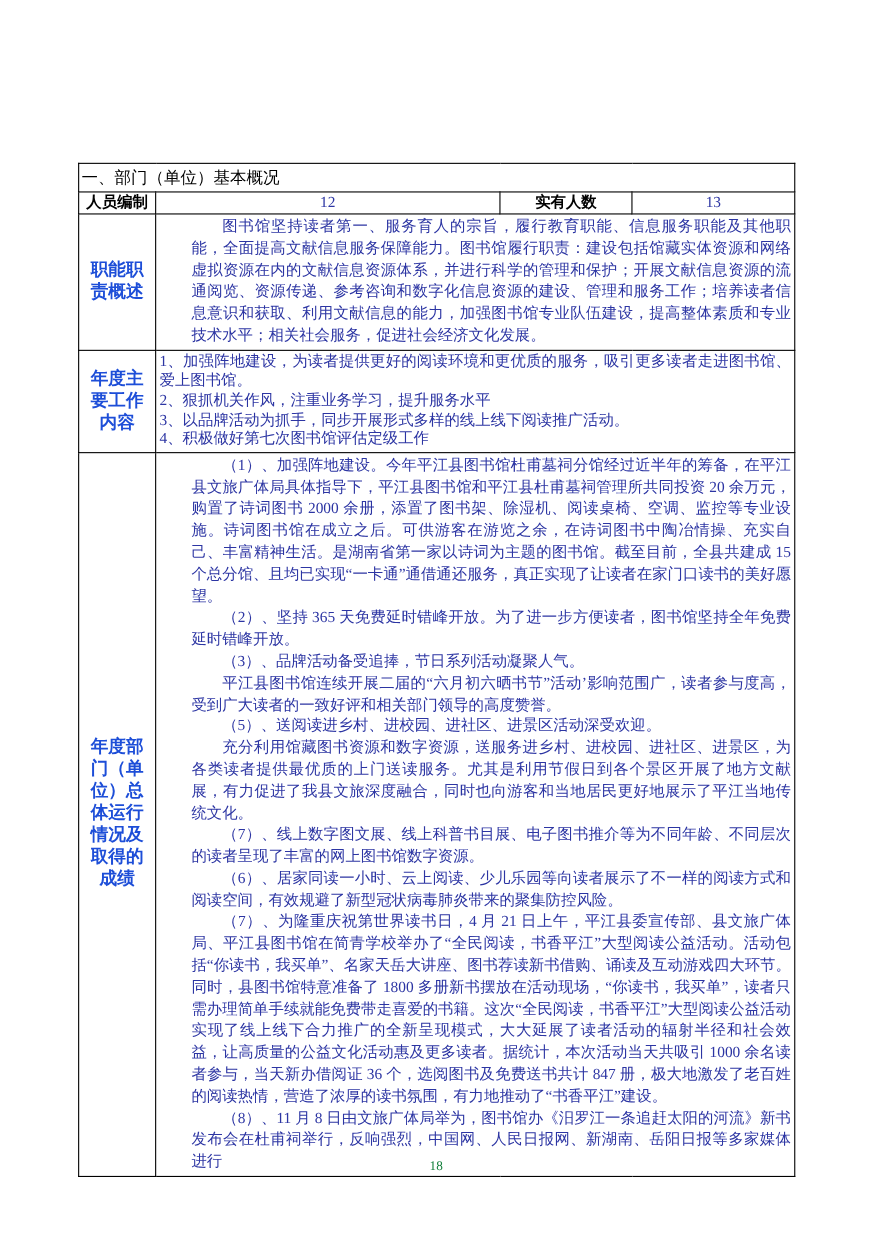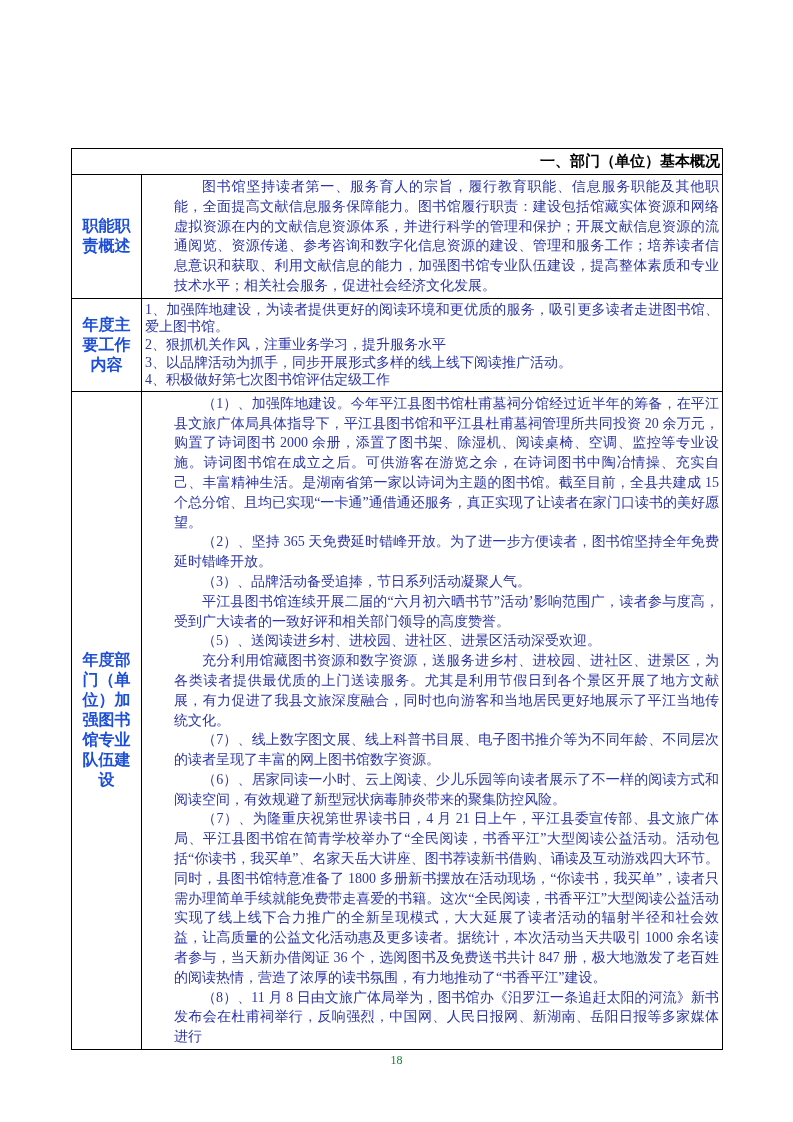--- a/index.html
+++ b/index.html
@@ -20,22 +20,22 @@
     left: 71px; top: 148px;
     width: 651px;
     border-collapse: collapse;
     table-layout: fixed;
   }
   table.doc td {
     border: 1px solid #000;
     vertical-align: middle;
   }
   td.title-cell {
-    text-align: right;
-    font-weight: bold;
+    text-align: left;
+    font-weight: normal;
     font-size: 15px;
     color: #000;
     padding: 3px 2px;
     height: 22px;
   }
   td.lbl {
     text-align: center;
     font-weight: bold;
     font-size: 14px;
     color: #000;
@@ -87,40 +87,46 @@
       <col style="width:120px">
       <col style="width:148px">
     </colgroup>
 
     <tbody>
         <tr>
       <td class="title-cell" colspan="4">一、部门（单位）基本概况</td>
     </tr>
 
 
+    <tr>
+      <td class="lbl">人员编制</td>
+      <td class="val">12</td>
+      <td class="lbl">实有人数</td>
+      <td class="val">13</td>
+    </tr>
 
     <tr>
       <td class="side">职能职责概述</td>
       <td class="content" colspan="3">
         <p class="ind">图书馆坚持读者第一、服务育人的宗旨，履行教育职能、信息服务职能及其他职能，全面提高文献信息服务保障能力。图书馆履行职责：建设包括馆藏实体资源和网络虚拟资源在内的文献信息资源体系，并进行科学的管理和保护；开展文献信息资源的流通阅览、资源传递、参考咨询和数字化信息资源的建设、管理和服务工作；培养读者信息意识和获取、利用文献信息的能力，加强图书馆专业队伍建设，提高整体素质和专业技术水平；相关社会服务，促进社会经济文化发展。</p>
       </td>
     </tr>
 
     <tr>
       <td class="side">年度主要工作内容</td>
       <td class="content" colspan="3">
         <p class="flat">1、加强阵地建设，为读者提供更好的阅读环境和更优质的服务，吸引更多读者走进图书馆、爱上图书馆。</p>
         <p class="flat">2、狠抓机关作风，注重业务学习，提升服务水平</p>
         <p class="flat">3、以品牌活动为抓手，同步开展形式多样的线上线下阅读推广活动。</p>
         <p class="flat">4、积极做好第七次图书馆评估定级工作</p>
       </td>
     </tr>
 
     <tr>
-      <td class="side">年度部门（单位）加强图书馆专业队伍建设</td>
+      <td class="side">年度部门（单位）总体运行情况及取得的成绩</td>
       <td class="content" colspan="3">
         <p class="ind">（1）、加强阵地建设。今年平江县图书馆杜甫墓祠分馆经过近半年的筹备，在平江县文旅广体局具体指导下，平江县图书馆和平江县杜甫墓祠管理所共同投资 20 余万元，购置了诗词图书 2000 余册，添置了图书架、除湿机、阅读桌椅、空调、监控等专业设施。诗词图书馆在成立之后。可供游客在游览之余，在诗词图书中陶冶情操、充实自己、丰富精神生活。是湖南省第一家以诗词为主题的图书馆。截至目前，全县共建成 15 个总分馆、且均已实现“一卡通”通借通还服务，真正实现了让读者在家门口读书的美好愿望。</p>
         <p class="ind">（2）、坚持 365 天免费延时错峰开放。为了进一步方便读者，图书馆坚持全年免费延时错峰开放。</p>
         <p class="ind">（3）、品牌活动备受追捧，节日系列活动凝聚人气。</p>
         <p class="ind">平江县图书馆连续开展二届的“六月初六晒书节”活动’影响范围广，读者参与度高，受到广大读者的一致好评和相关部门领导的高度赞誉。</p>
         <p class="ind">（5）、送阅读进乡村、进校园、进社区、进景区活动深受欢迎。</p>
         <p class="ind">充分利用馆藏图书资源和数字资源，送服务进乡村、进校园、进社区、进景区，为各类读者提供最优质的上门送读服务。尤其是利用节假日到各个景区开展了地方文献展，有力促进了我县文旅深度融合，同时也向游客和当地居民更好地展示了平江当地传统文化。</p>
         <p class="ind">（7）、线上数字图文展、线上科普书目展、电子图书推介等为不同年龄、不同层次的读者呈现了丰富的网上图书馆数字资源。</p>
         <p class="ind">（6）、居家同读一小时、云上阅读、少儿乐园等向读者展示了不一样的阅读方式和阅读空间，有效规避了新型冠状病毒肺炎带来的聚集防控风险。</p>
         <p class="ind">（7）、为隆重庆祝第世界读书日，4 月 21 日上午，平江县委宣传部、县文旅广体局、平江县图书馆在简青学校举办了“全民阅读，书香平江”大型阅读公益活动。活动包括“你读书，我买单”、名家天岳大讲座、图书荐读新书借购、诵读及互动游戏四大环节。同时，县图书馆特意准备了 1800 多册新书摆放在活动现场，“你读书，我买单”，读者只需办理简单手续就能免费带走喜爱的书籍。这次“全民阅读，书香平江”大型阅读公益活动实现了线上线下合力推广的全新呈现模式，大大延展了读者活动的辐射半径和社会效益，让高质量的公益文化活动惠及更多读者。据统计，本次活动当天共吸引 1000 余名读者参与，当天新办借阅证 36 个，选阅图书及免费送书共计 847 册，极大地激发了老百姓的阅读热情，营造了浓厚的读书氛围，有力地推动了“书香平江”建设。</p>

